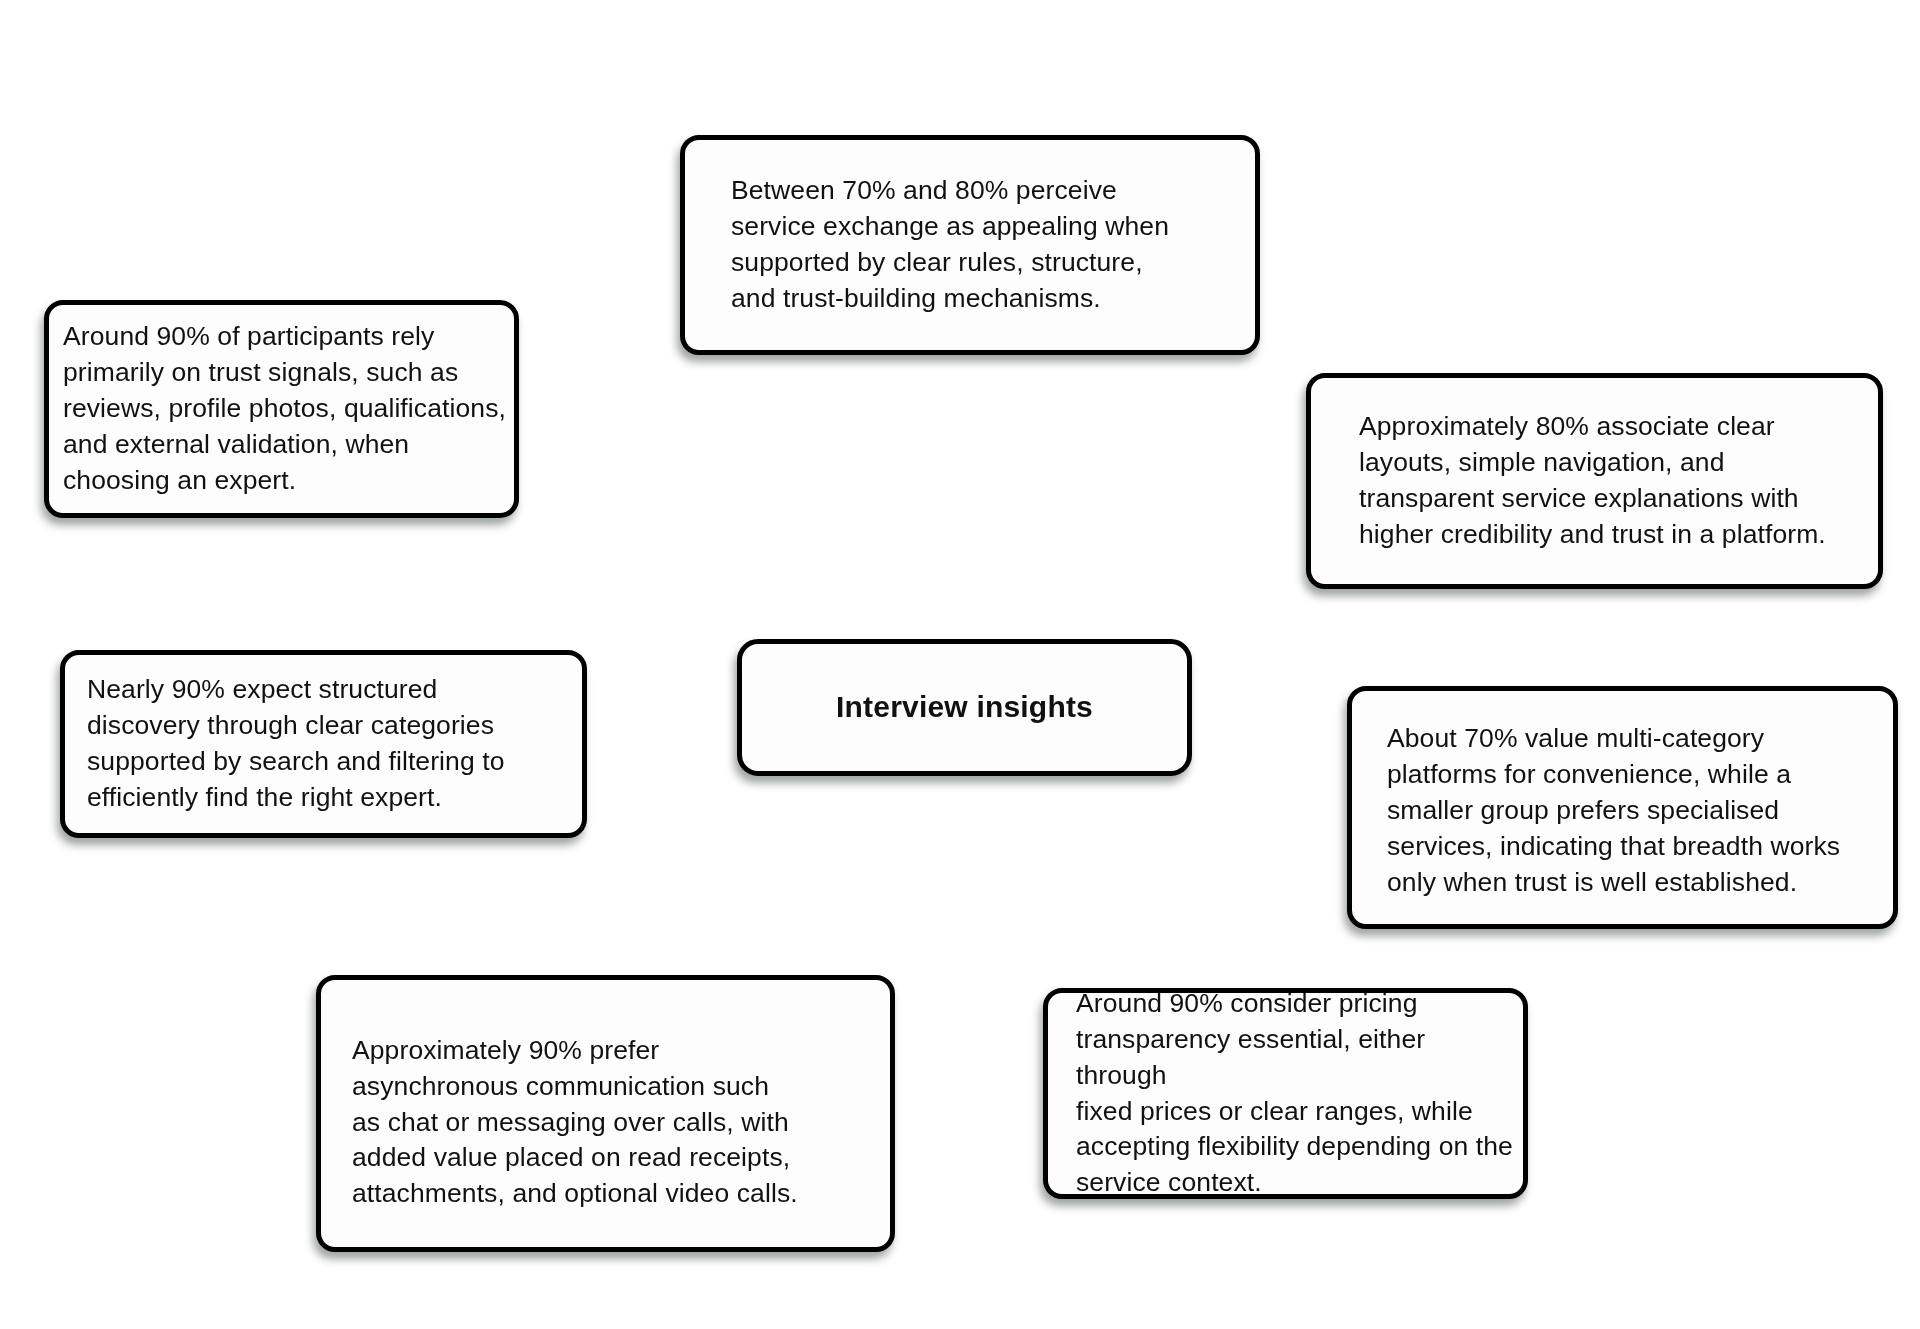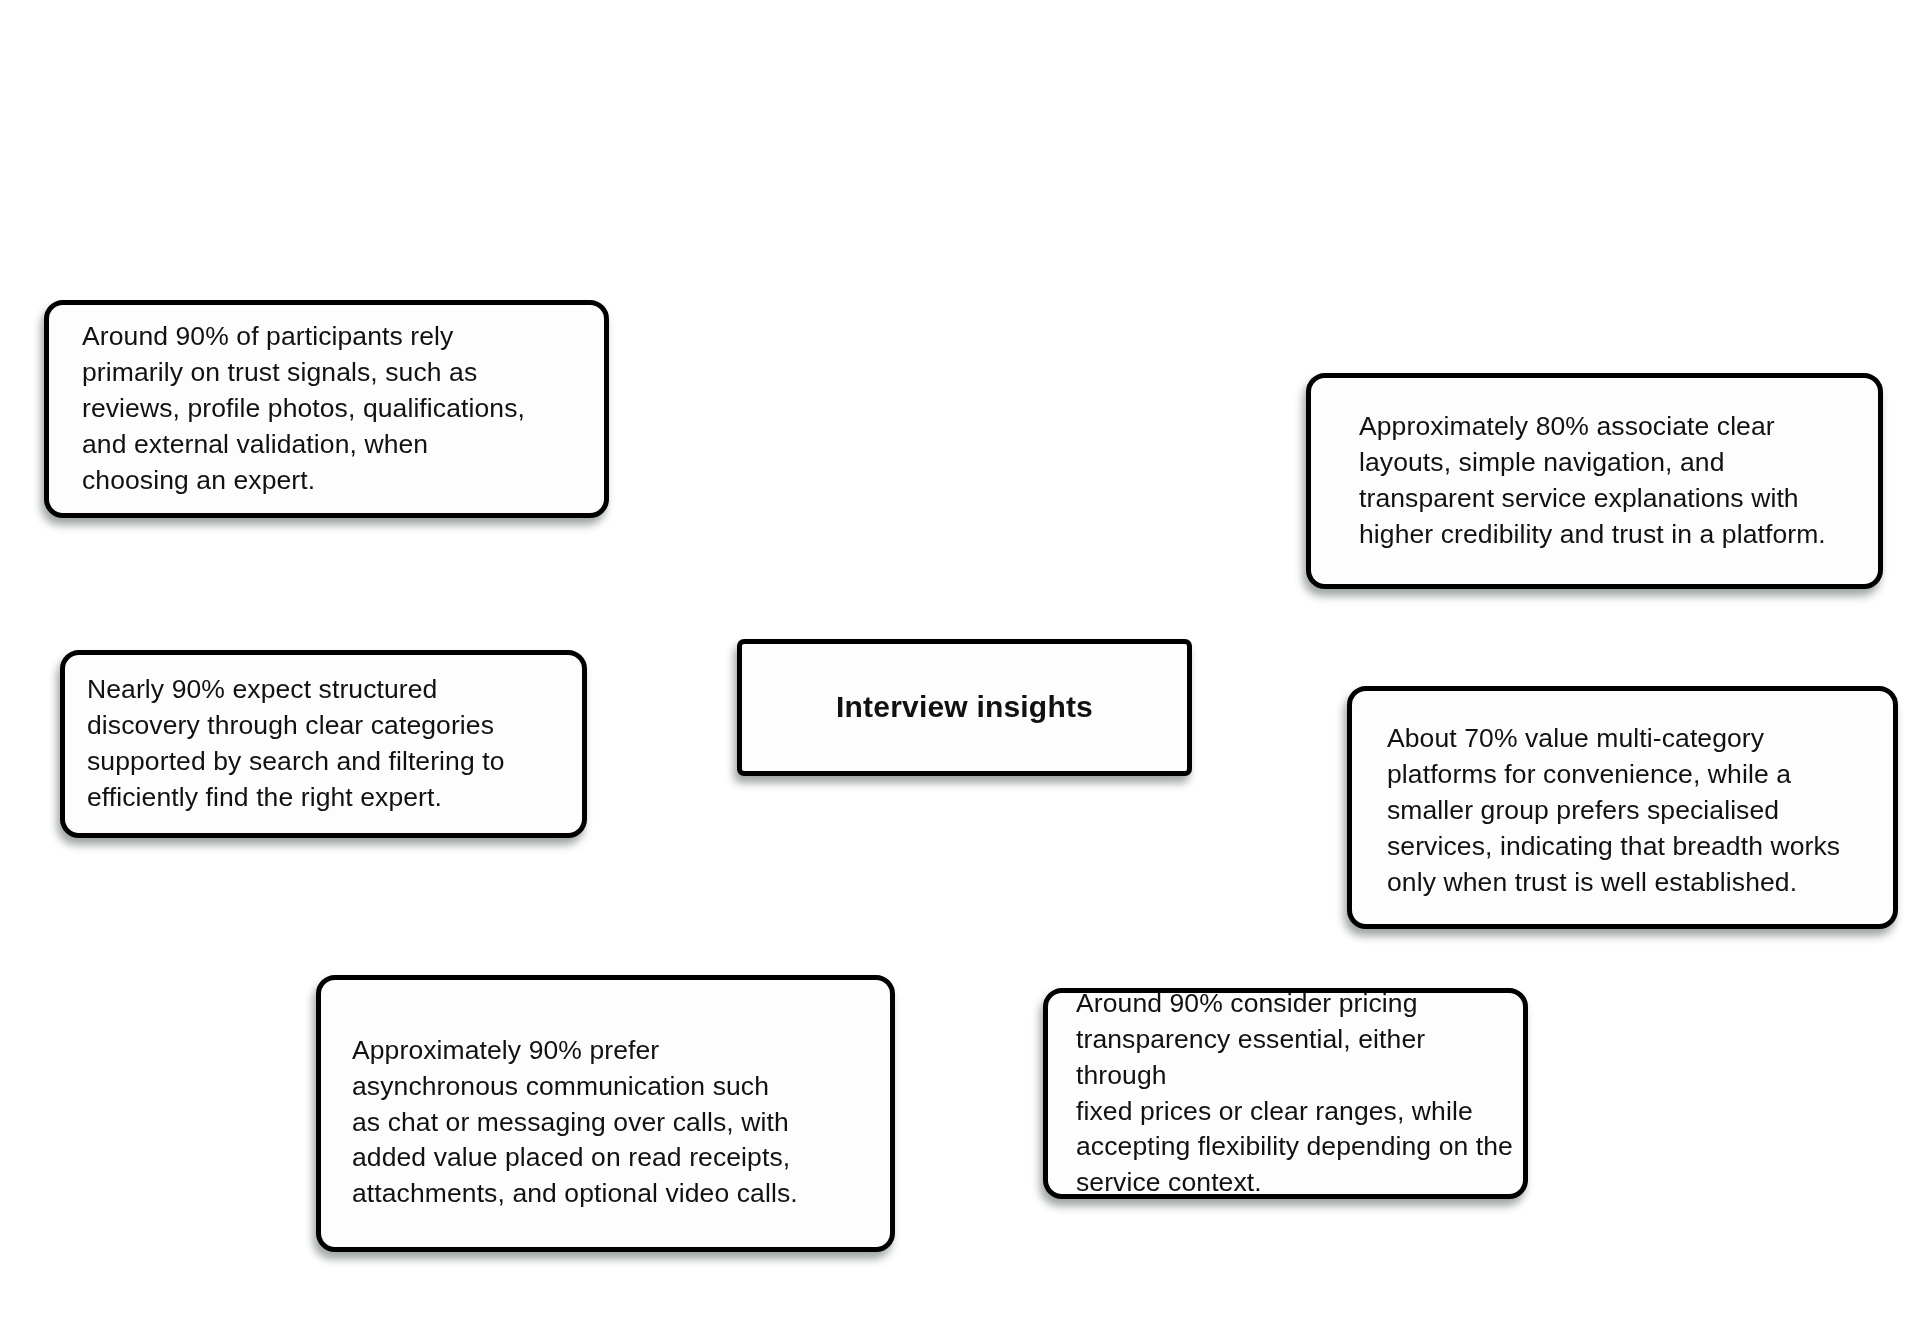--- a/index.html
+++ b/index.html
@@ -32,31 +32,31 @@
     font-size: 26.5px;
     line-height: 1.355;
     color: #111111;
     letter-spacing: 0.1px;
     white-space: pre-line;
     font-weight: 400;
   }
   .center-node {
     align-items: center;
     justify-content: center;
-    border-radius: 7px;
+    border-radius: 21px;
   }
   .center-node .node-text {
     font-weight: bold;
     font-size: 30px;
     text-align: center;
     letter-spacing: 0.2px;
   }
 
   
-  #node-trust-signals      { left: 44px;   top: 300px;  width: 565px;  height: 218px; padding: 0 0 0 33px; }
+  #node-trust-signals      { left: 44px;   top: 300px;  width: 475px;  height: 218px; padding: 0 0 0 14px; }
   #node-service-exchange   { left: 680px;  top: 135px;  width: 580px;  height: 220px; padding: 0 0 0 46px; }
   #node-clear-layouts      { left: 1306px; top: 373px;  width: 577px;  height: 216px; padding: 0 8px 0 48px; }
   #node-center             { left: 737px;  top: 639px;  width: 455px;  height: 137px; padding: 0; }
   #node-structured-discovery{ left: 60px;  top: 650px;  width: 527px;  height: 188px; padding: 0 0 0 22px; }
   #node-multi-category     { left: 1347px; top: 686px;  width: 551px;  height: 243px; padding: 7px 0 0 35px; }
   #node-async-comm         { left: 316px;  top: 975px;  width: 579px;  height: 277px; padding: 18px 0 0 31px; }
   #node-pricing            { left: 1043px; top: 988px;  width: 485px;  height: 211px; padding: 0 0 0 28px; }
 </style>
 </head>
 <body>
@@ -64,20 +64,26 @@
 <div id="canvas">
 
   <div class="node" id="node-trust-signals">
     <span class="node-text">Around 90% of participants rely
 primarily on trust signals, such as
 reviews, profile photos, qualifications,
 and external validation, when
 choosing an expert.</span>
   </div>
 
+  <div class="node" id="node-service-exchange">
+    <span class="node-text">Between 70% and 80% perceive
+service exchange as appealing when
+supported by clear rules, structure,
+and trust-building mechanisms.</span>
+  </div>
 
   <div class="node" id="node-clear-layouts">
     <span class="node-text">Approximately 80% associate clear
 layouts, simple navigation, and
 transparent service explanations with
 higher credibility and trust in a platform.</span>
   </div>
 
   <div class="node center-node" id="node-center">
     <span class="node-text">Interview insights</span>

